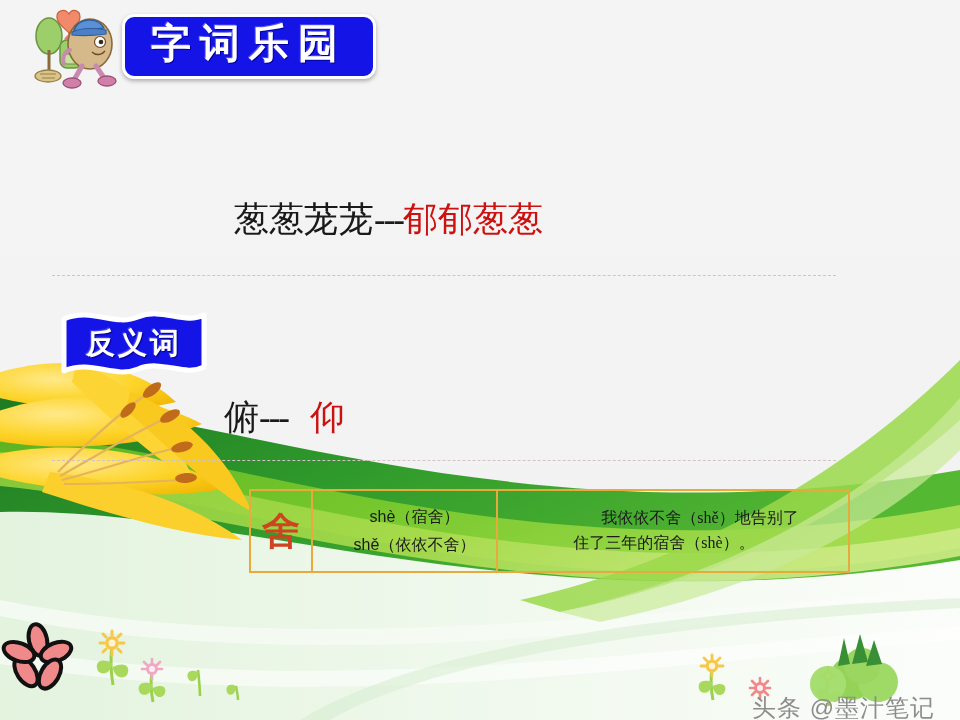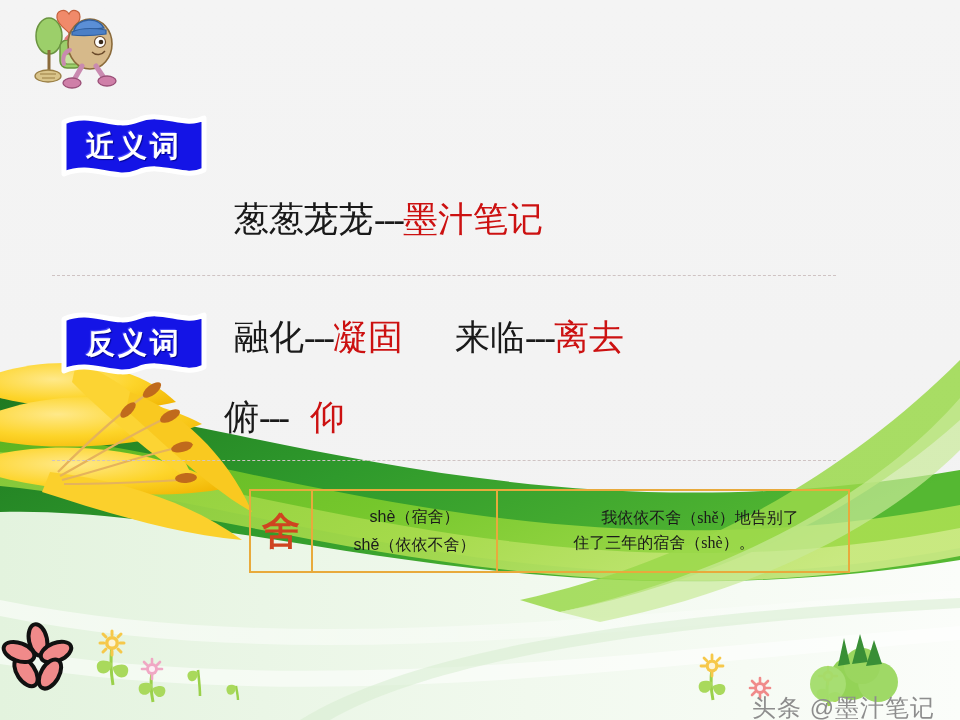--- a/index.html
+++ b/index.html
@@ -340,47 +340,42 @@
 
       <path d="M60,60 L52,74" stroke="#c98ab0" stroke-width="5" stroke-linecap="round"></path>
       <path d="M74,60 L82,72" stroke="#c98ab0" stroke-width="5" stroke-linecap="round"></path>
       <ellipse cx="50" cy="77" rx="9" ry="5" fill="#cf7fa8" stroke="#9a4f77" stroke-width="1.3"></ellipse>
       <ellipse cx="85" cy="75" rx="9" ry="5" fill="#cf7fa8" stroke="#9a4f77" stroke-width="1.3"></ellipse>
 
       <path d="M48,44 C42,46 40,52 42,58" stroke="#c98ab0" stroke-width="4" fill="none" stroke-linecap="round"></path>
     </svg>
   </div>
 
-
-  <div class="banner" id="banner-1">
-    <svg width="152" height="78" viewBox="0 0 152 78" xmlns="http://www.w3.org/2000/svg">
-      <path d="M6,14 C34,2 56,22 80,12 C104,2 126,20 146,10
-               L146,62 C126,72 104,54 80,64 C56,74 34,54 6,66 Z" fill="#1414e6" stroke="#ffffff" stroke-width="5" stroke-linejoin="round"></path>
-    </svg>
-    <div class="blabel">近义词</div>
-  </div>
+  <div id="title-bar">
+    <div class="title-plate">
+      <div class="title-text">字词乐园</div>
+    </div>
+  </div>
+
 
 
   <div class="row" id="syn-row-2">
-    <span>葱葱茏茏</span><span class="dash">---</span><span class="red">墨汁笔记</span>
+    <span>葱葱茏茏</span><span class="dash">---</span><span class="red">郁郁葱葱</span>
   </div>
 
   <div class="sep" id="sep-1"></div>
 
   <div class="banner" id="banner-2">
     <svg width="152" height="78" viewBox="0 0 152 78" xmlns="http://www.w3.org/2000/svg">
       <path d="M6,14 C34,2 56,22 80,12 C104,2 126,20 146,10
                L146,62 C126,72 104,54 80,64 C56,74 34,54 6,66 Z" fill="#1414e6" stroke="#ffffff" stroke-width="5" stroke-linejoin="round"></path>
     </svg>
     <div class="blabel">反义词</div>
   </div>
 
-  <div class="row" id="ant-row-1">
-    <span>融化</span><span class="dash">---</span><span class="red">凝固</span><span class="gap"></span><span>来临</span><span class="dash">---</span><span class="red">离去</span>
-  </div>
 
   <div class="row" id="ant-row-2">
     <span>俯</span><span class="dash">---</span><span class="gap-sm"></span><span class="red">仰</span>
   </div>
 
   <div class="sep" id="sep-2"></div>
 
 
   <div id="duoyin-table">
     <div class="cell" id="cell-char">

